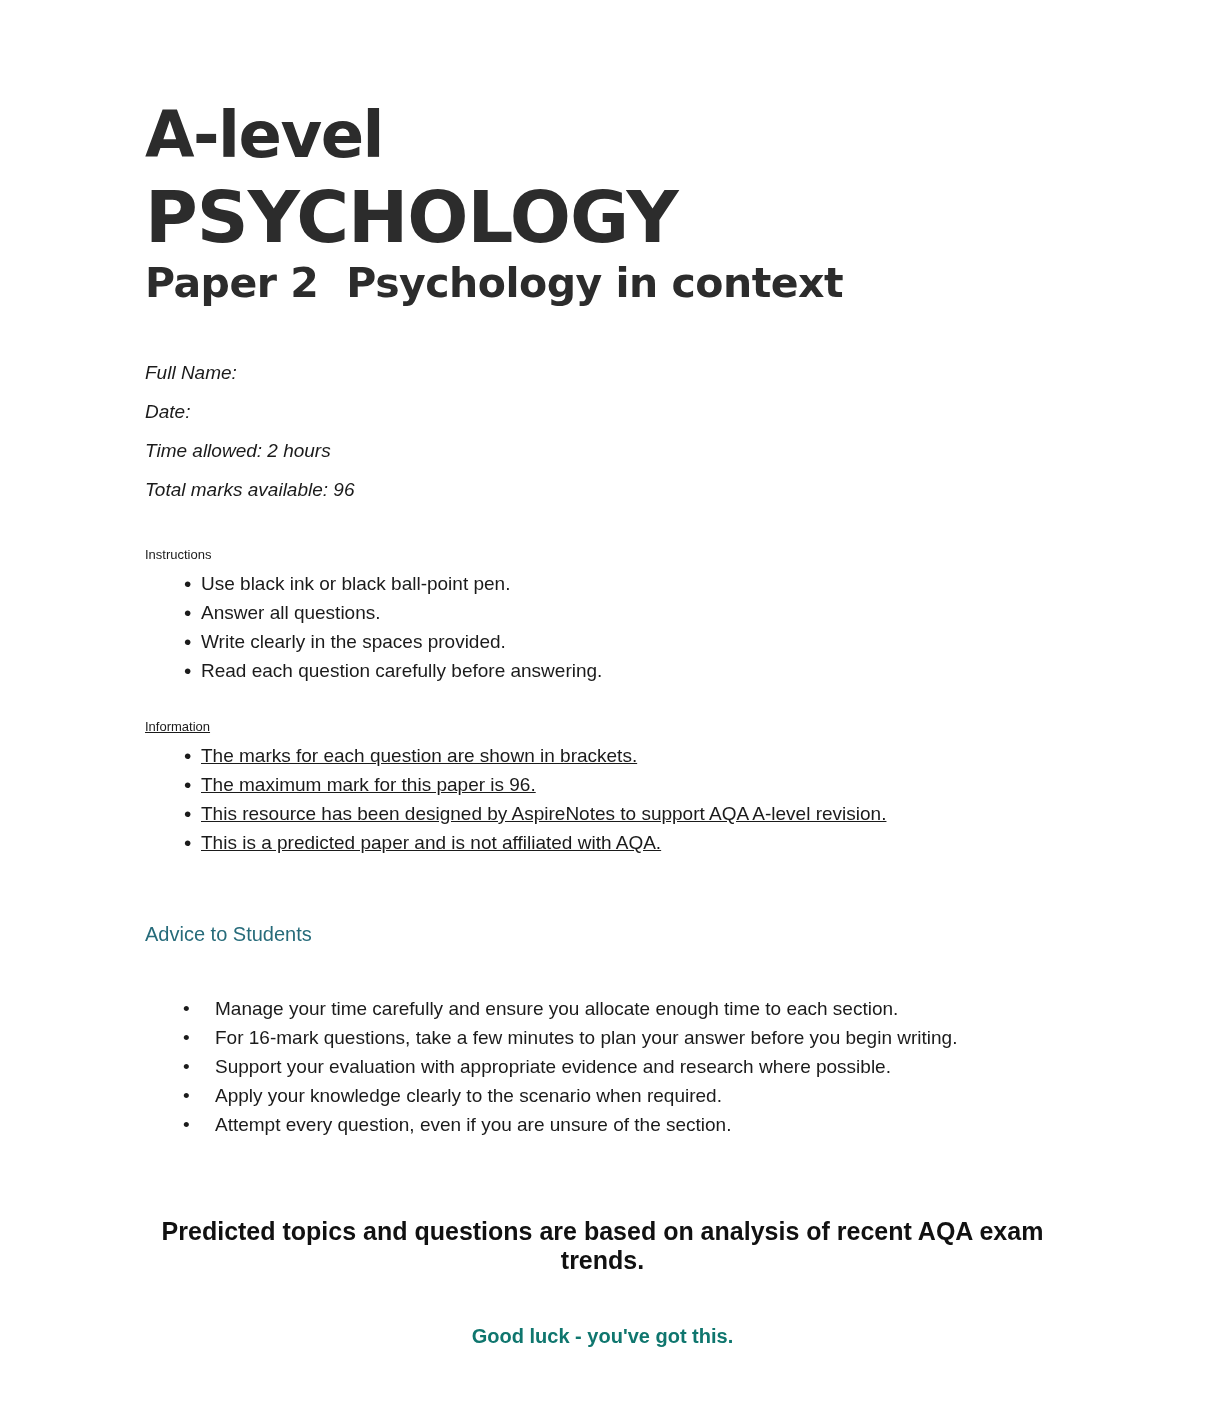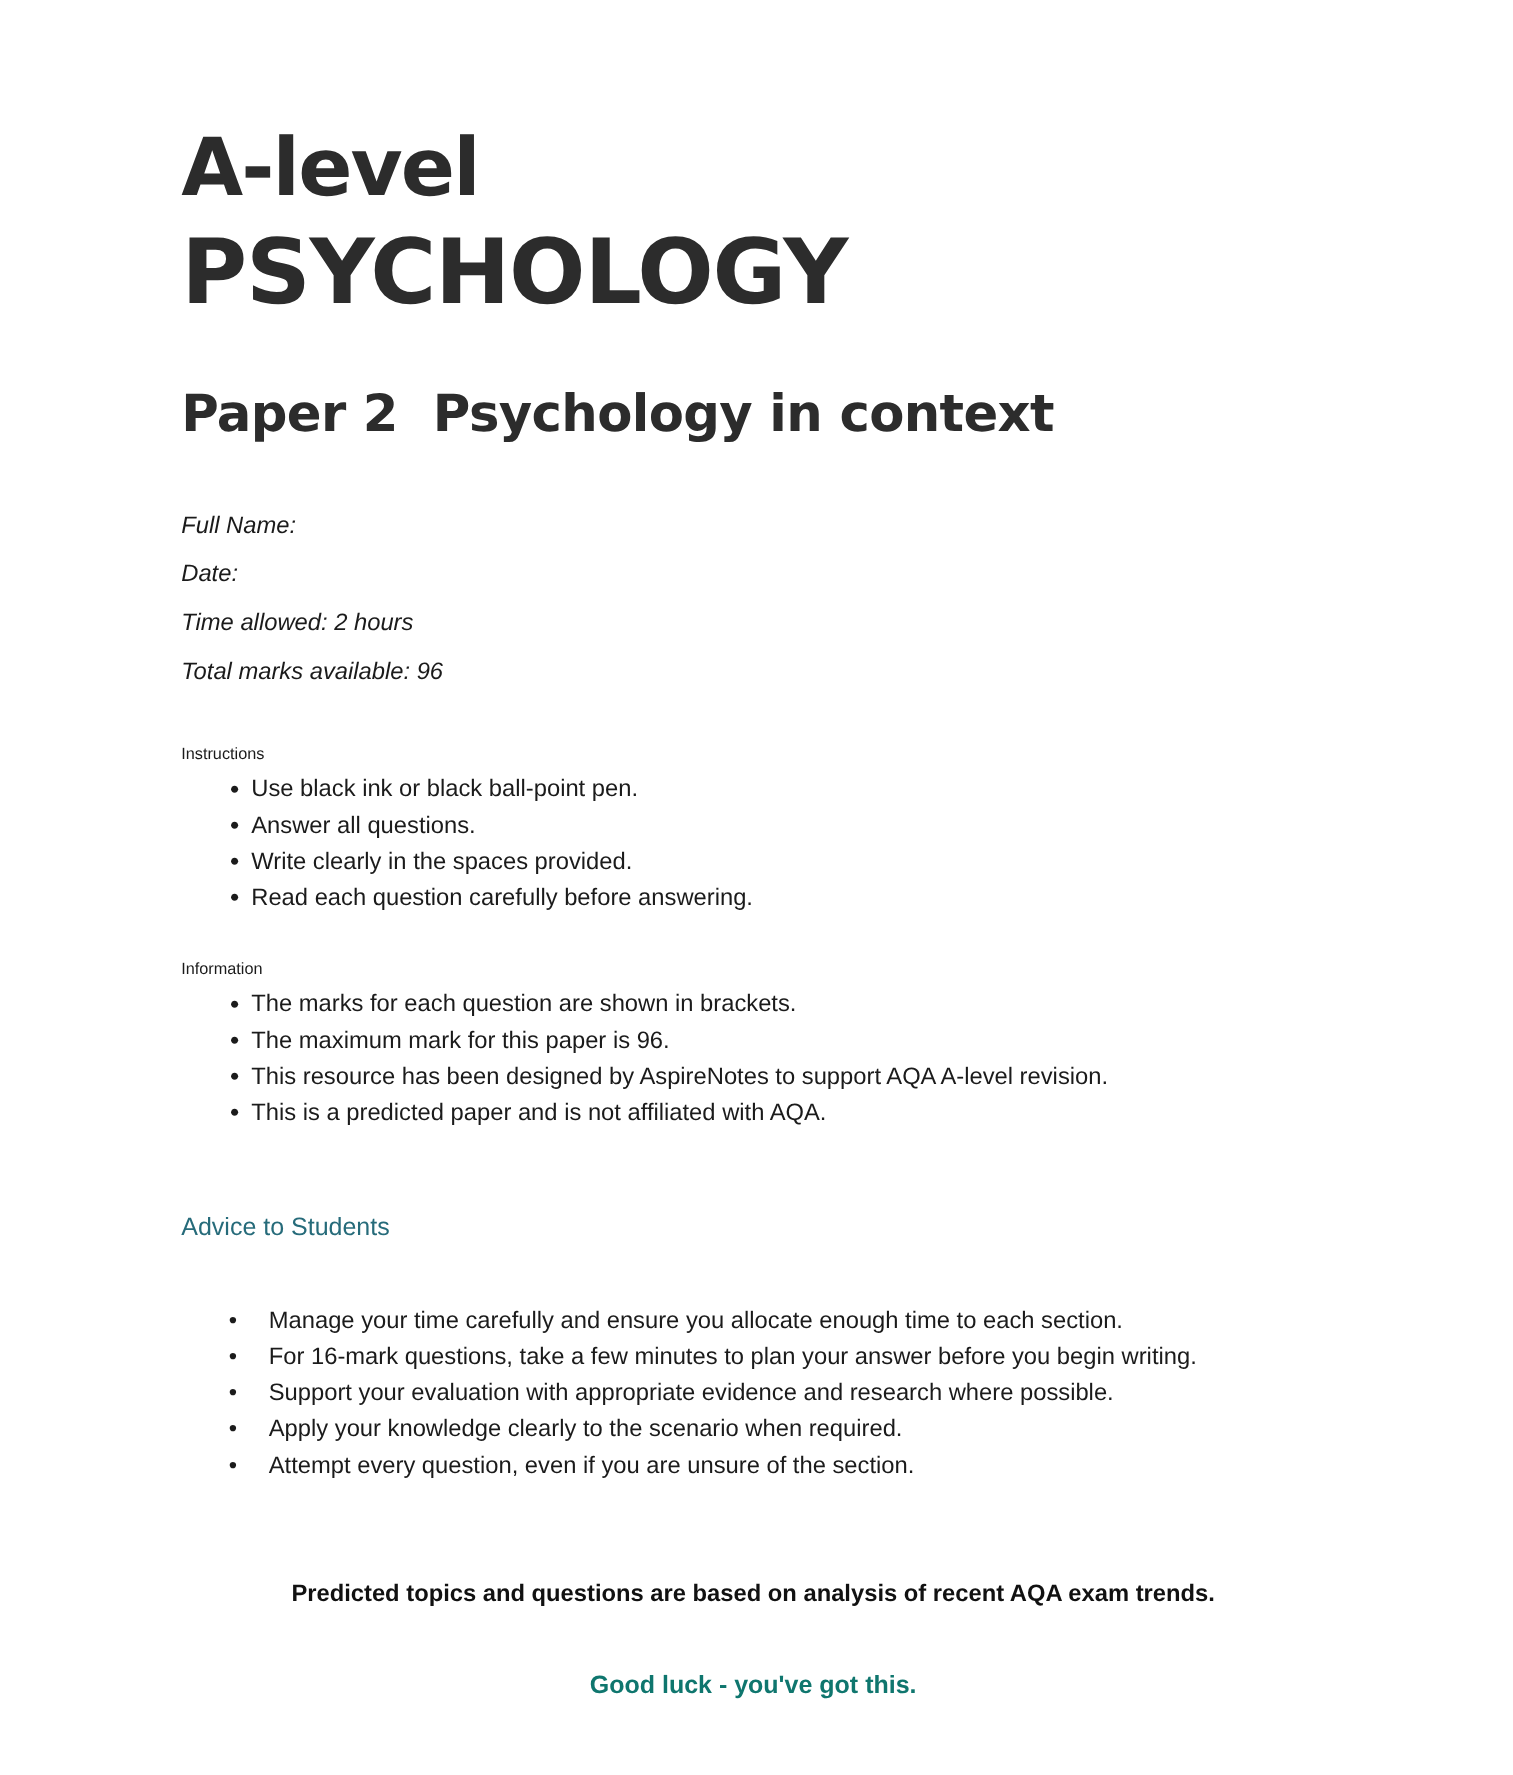--- a/index.html
+++ b/index.html
@@ -42,42 +42,41 @@
     line-height: 1.15;
     margin-top: 6px;
   }
 
   .paper-line {
     font-family: "DejaVu Sans", sans-serif;
     font-size: 41px;
     font-weight: 600;
     letter-spacing: -0.5px;
     color: #2c2c2c;
-    margin-top: 48px;
   }
 
   .paper-line .paper-title {
     margin-left: 28px;
   }
 
   
   .details {
     margin-top: 54px;
     font-size: 19px;
   }
 
   .details p {
     line-height: 23px;
     margin-bottom: 16px;
     font-style: italic;
   }
 
   
   .section-instructions { margin-top: 46px; }
-  .section-information  { margin-top: 34px; }
+  .section-information  { margin-top: 34px; text-decoration: underline; }
 
   .section-heading {
     font-size: 13px;
     color: #1b1b1b;
     margin-bottom: 7px;
   }
 
   ul.bullets {
     list-style: none;
   }
@@ -127,21 +126,21 @@
     top: 0;
     font-size: 19px;
     line-height: 29px;
     color: #1b1b1b;
   }
 
   
   .footer-note {
     margin-top: 78px;
     text-align: center;
-    font-size: 19px;
+    font-size: 25px;
     font-weight: 700;
     color: #111111;
   }
 
   .good-luck-note {
     margin-top: 50px;
     text-align: center;
     font-size: 20px;
     font-weight: 700;
     color: #0f766e;

